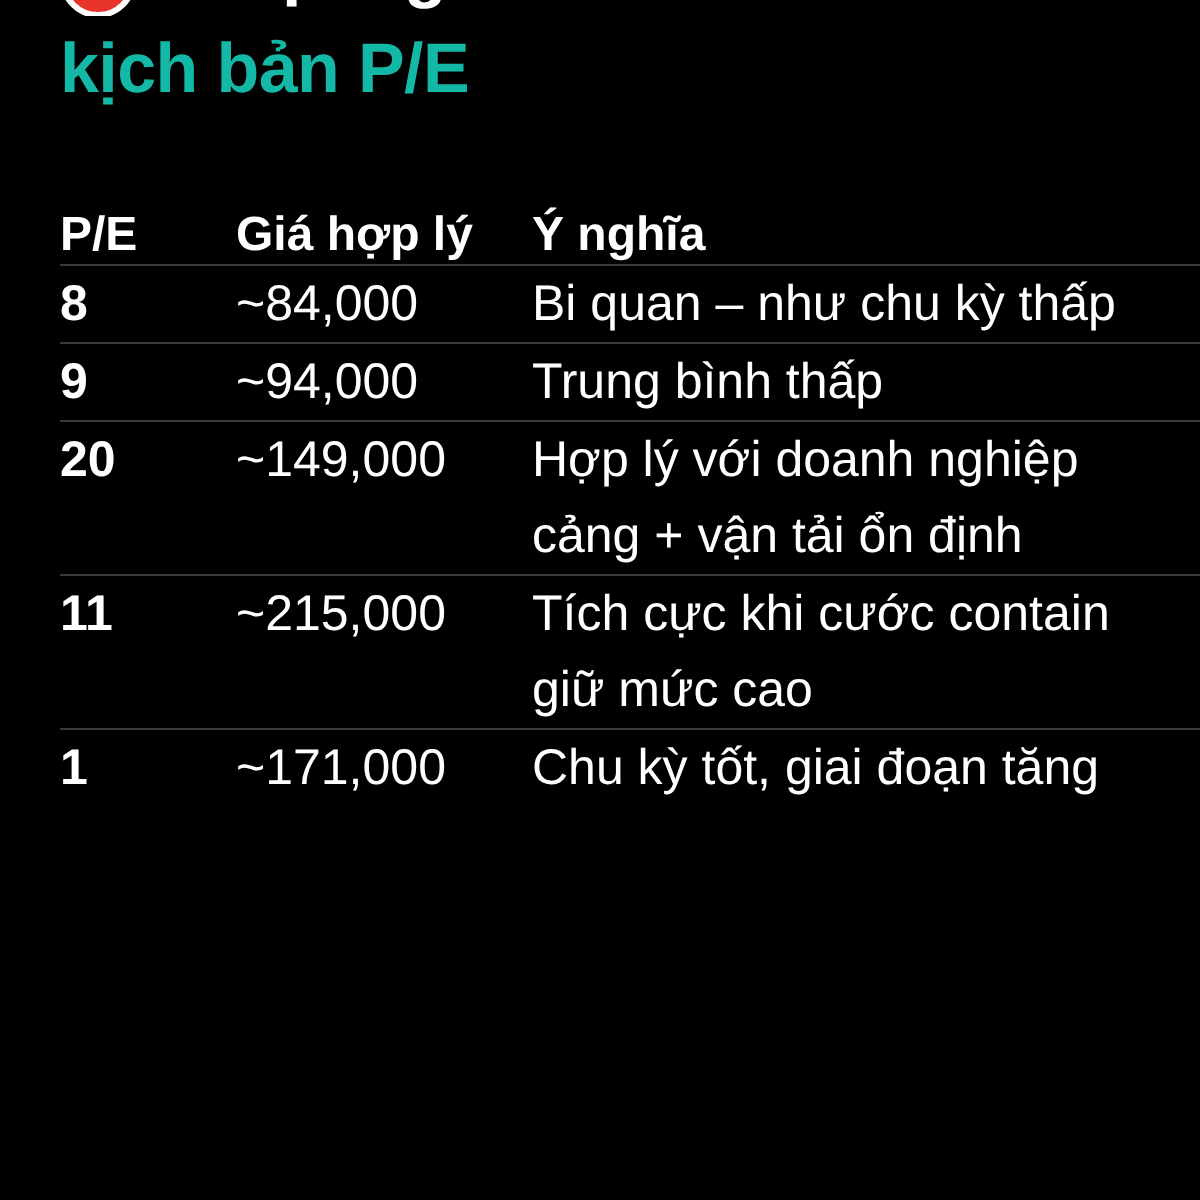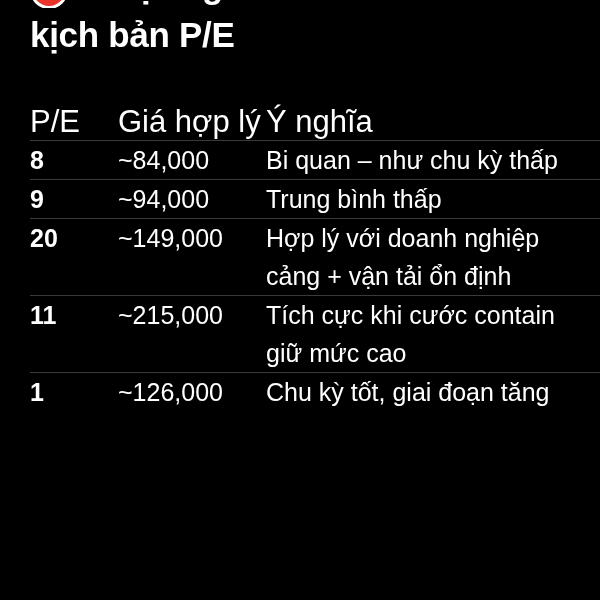--- a/index.html
+++ b/index.html
@@ -55,21 +55,21 @@
     line-height: 44px;
     color: #ffffff;
     position: relative;
     top: -9px;
   }
   .heading-line2 {
     font-size: 35px;
     font-weight: bold;
     letter-spacing: -0.3px;
     line-height: 46px;
-    color: #ffffff;
+    color: #14b8a6;
     margin-top: 4px;
     white-space: nowrap;
   }
 
   
   .table-wrap {
     margin-top: 46px;
     padding: 0 0 0 30px;
     position: relative;
   }
@@ -83,22 +83,22 @@
     text-align: left;
     vertical-align: top;
     padding: 0;
     border: 0;
   }
   .col-pe   { width: 88px; }
   .col-gia  { width: 148px; }
   .col-y    { width: 364px; }
 
   thead th {
-    font-size: 31px;
-    font-weight: normal;
+    font-size: 24px;
+    font-weight: bold;
     color: #ffffff;
     padding-bottom: 22px;
     white-space: nowrap;
   }
   thead tr {
     border-bottom: 1px solid #3a3a3a;
   }
 
   tbody tr {
     border-top: 1px solid #3a3a3a;
@@ -161,20 +161,20 @@
           <td class="cell-price">~149,000</td>
           <td class="cell-y">Hợp lý với doanh nghiệp<br>cảng + vận tải ổn định</td>
         </tr>
         <tr>
           <td class="cell-pe">11</td>
           <td class="cell-price">~215,000</td>
           <td class="cell-y">Tích cực khi cước contain<br>giữ mức cao</td>
         </tr>
         <tr>
           <td class="cell-pe">1</td>
-          <td class="cell-price">~126,000</td>
+          <td class="cell-price">~171,000</td>
           <td class="cell-y">Chu kỳ tốt, giai đoạn tăng</td>
         </tr>
       </tbody>
     </table>
   </div>
 
 </div>
 
 </body></html>

